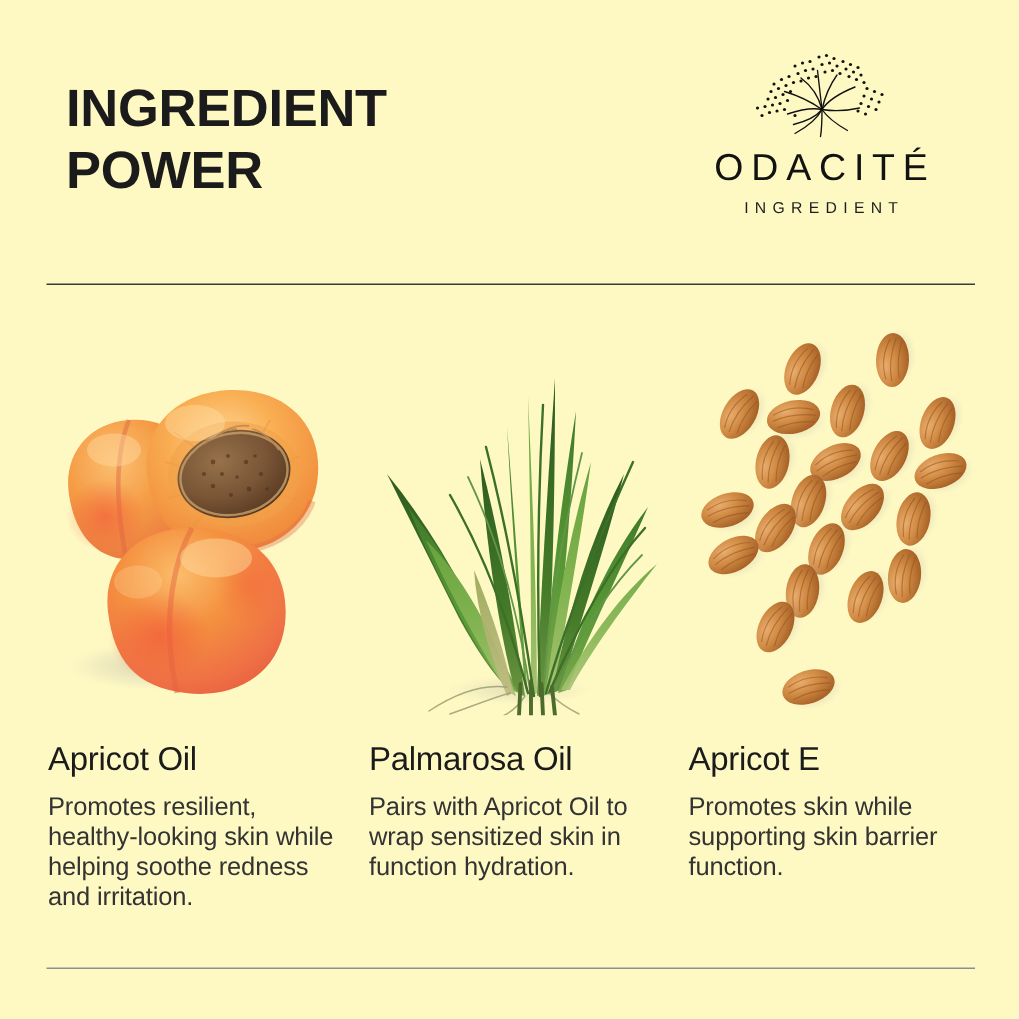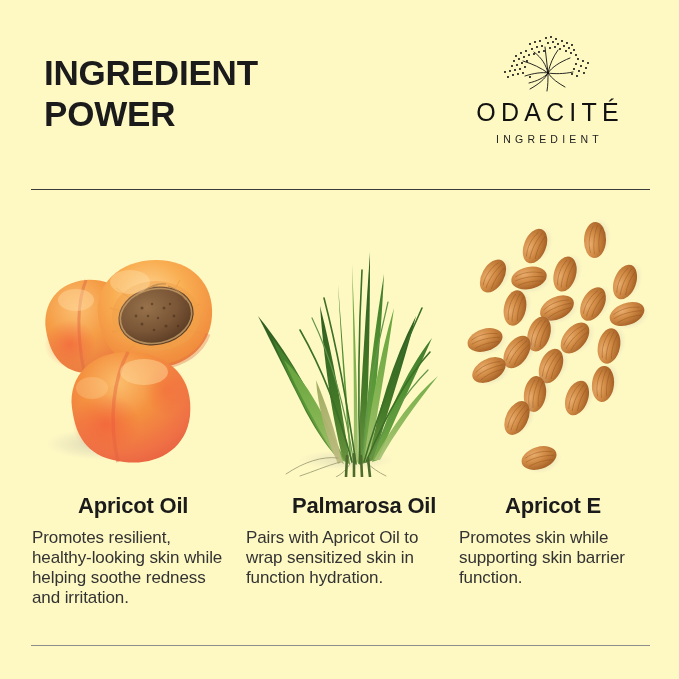--- a/index.html
+++ b/index.html
@@ -112,26 +112,25 @@
     position: relative;
     width: 200px;
     height: 265px;
     overflow: hidden;
   }
   .art svg { display: block; }
 
   .ing-title {
     margin-top: 16px;
     font-size: 22px;
-    font-weight: 700;
+    font-weight: 400;
     letter-spacing: -0.2px;
     color: #1b1b1b;
     line-height: 26px;
     white-space: nowrap;
-    margin-left: 46px;
   }
   .ing-desc {
     margin-top: 9px;
     font-size: 17px;
     font-weight: 400;
     line-height: 20px;
     color: #333333;
     letter-spacing: -0.1px;
   }
 </style>

